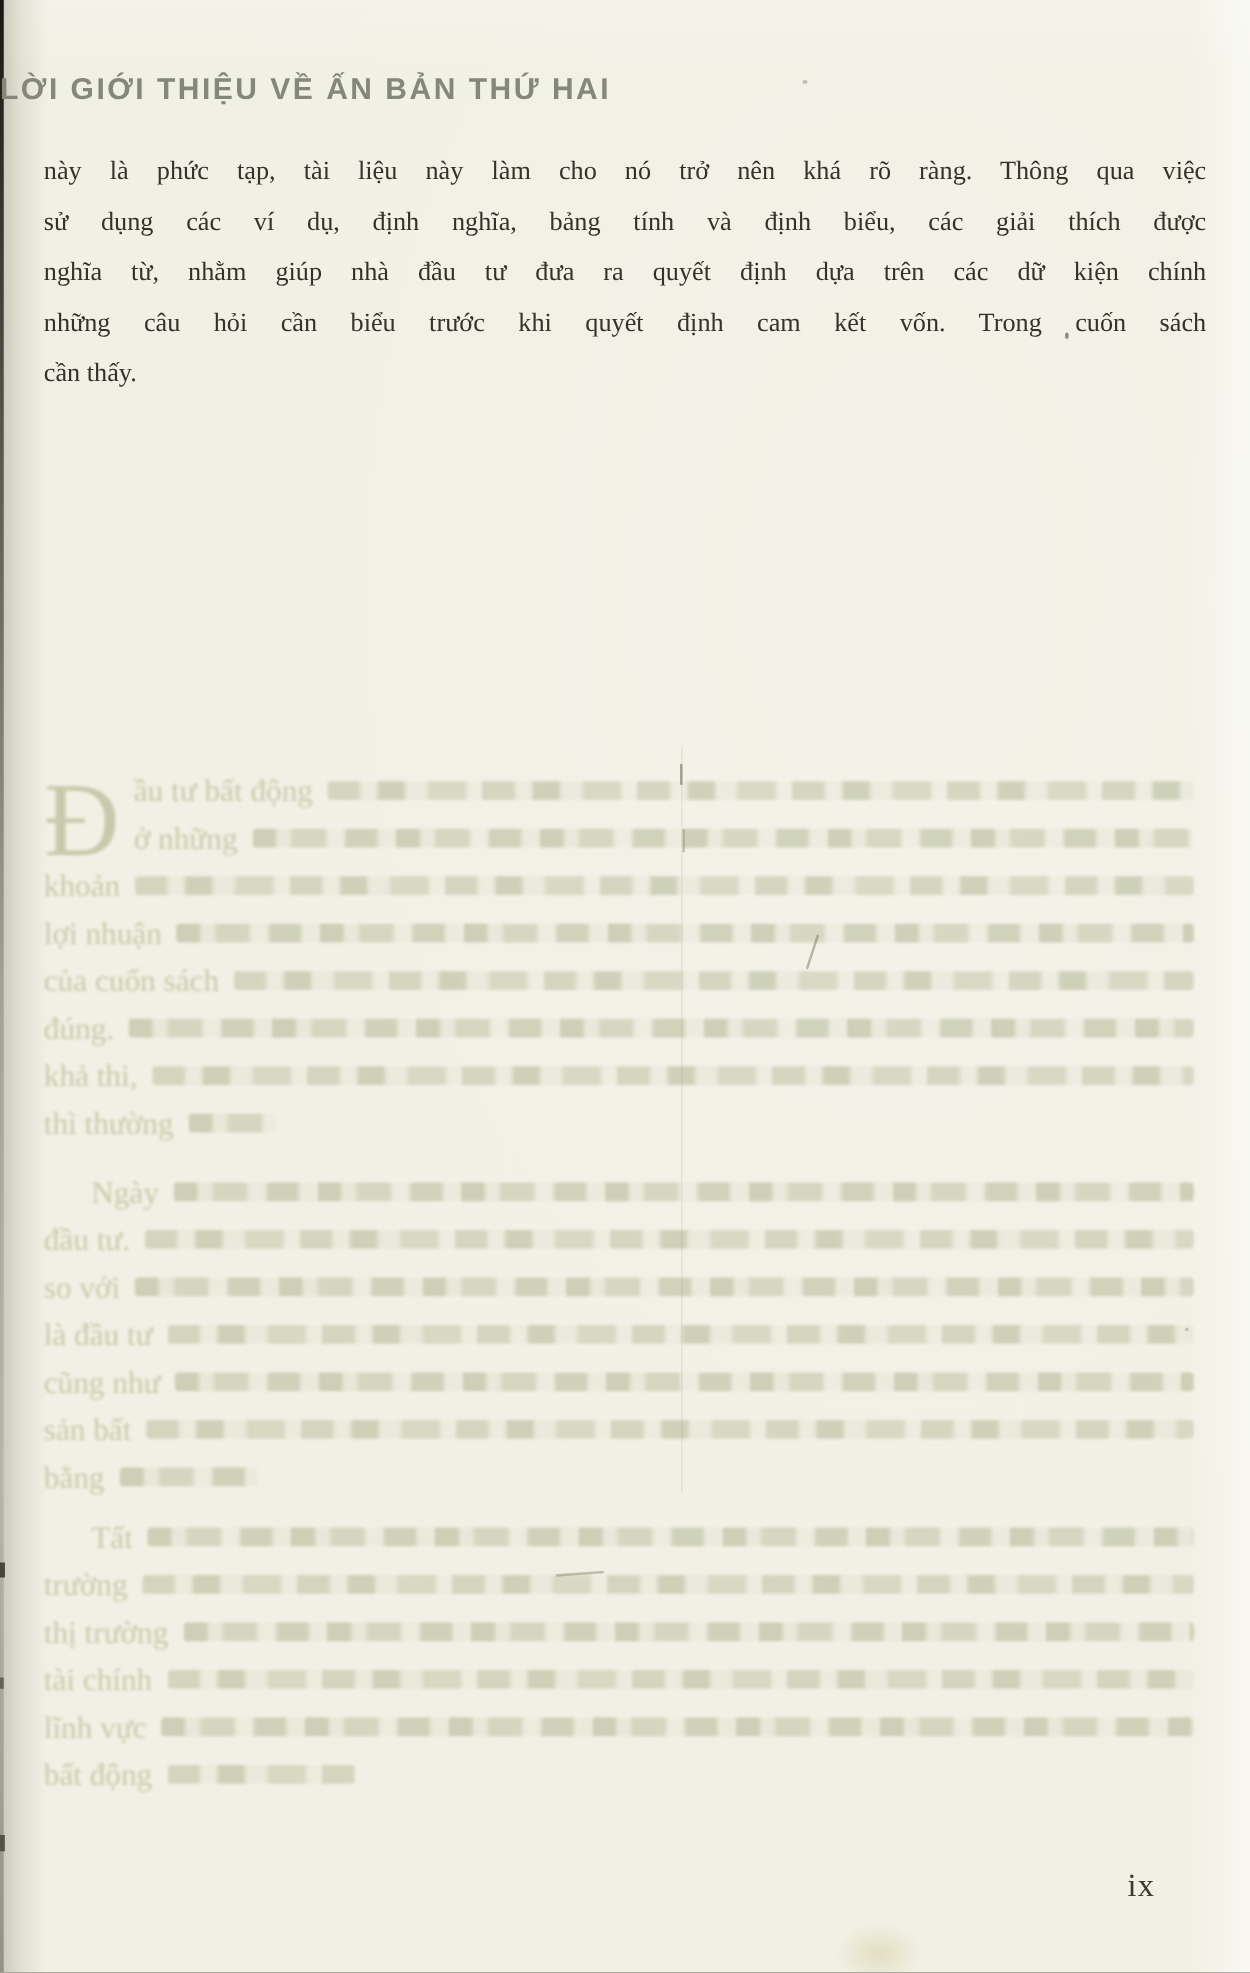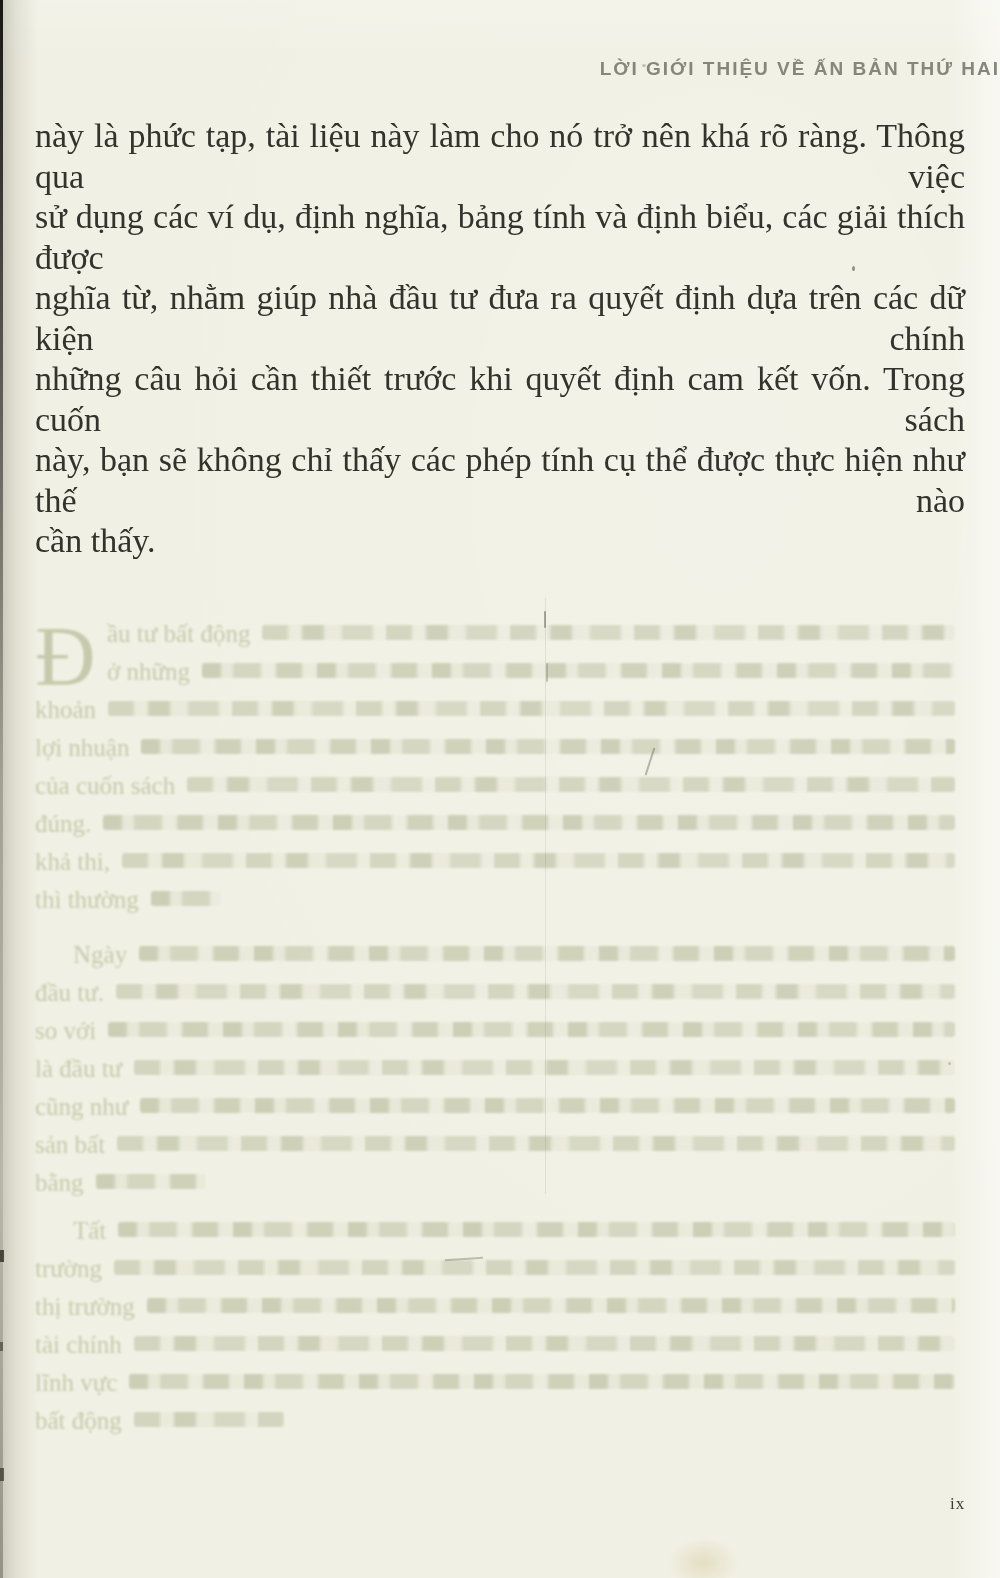--- a/index.html
+++ b/index.html
@@ -15,28 +15,28 @@
       linear-gradient(180deg, rgba(255,255,255,0.18) 0px, rgba(255,255,255,0) 60px),
       radial-gradient(ellipse at 72% 30%, rgba(255,255,255,0.16), rgba(0,0,0,0) 65%);
     font-family:"Liberation Serif","DejaVu Serif",serif;
   }
   .edge-left{
     position:absolute;left:0;top:0;width:3px;height:100%;
     background:linear-gradient(180deg,#181711 0%,rgba(24,23,17,.65) 22%,rgba(24,23,17,.22) 50%,rgba(24,23,17,.10) 75%,rgba(24,23,17,.30) 100%);
   }
   .running-head{
     position:absolute;top:58px;left:0;width:100%;
-    text-align:right;
+    text-align:left;
     font-family:"Liberation Sans","DejaVu Sans",sans-serif;
-    font-weight:700;font-size:19px;letter-spacing:2px;
+    font-weight:700;font-size:24px;letter-spacing:2px;
     color:#85877a;
   }
   .body-text{
     position:absolute;left:35px;top:116px;width:930px;
-    font-size:34px;line-height:40.5px;color:#33322c;
+    font-size:21px;line-height:40.5px;color:#33322c;
   }
   .bline{text-align:justify;text-align-last:justify;white-space:normal;}
   .bline.last{text-align-last:left;}
   
   .ghost{
     position:absolute;left:35px;width:930px;
     font-size:25px;line-height:38px;
     color:#99a06f;opacity:.48;filter:blur(1.15px);
   }
   .g1{top:615px;} .g2{top:936px;} .g3{top:1212px;}
@@ -57,21 +57,21 @@
   }
   .indent1{padding-left:38px;}
   .dropcap-line{padding-left:72px;}
   .dropcap{
     position:absolute;left:0;top:2px;
     font-size:84px;line-height:80px;font-weight:400;
   }
   .short{flex:0 0 auto;}
   .page-number{
     position:absolute;left:902px;top:1494px;
-    font-size:17px;color:#3b3a33;letter-spacing:1px;margin-left:48px;
+    font-size:26px;color:#3b3a33;letter-spacing:1px;
   }
   
   .artifact{position:absolute;}
   .fold-line{left:545px;top:598px;width:1px;height:596px;background:rgba(110,112,92,.14);}
   .dash1{left:544px;top:611px;width:2px;height:17px;background:rgba(85,90,70,.50);border-radius:1px;}
   .dash2{left:546px;top:663px;width:2px;height:19px;background:rgba(85,90,70,.32);border-radius:1px;}
   .scratch{left:649px;top:747px;width:2px;height:29px;background:rgba(105,108,85,.45);transform:rotate(18deg);border-radius:1px;}
   .ghost-dash{left:445px;top:1258px;width:38px;height:2px;background:rgba(125,130,100,.45);transform:rotate(-4deg);}
   .speck-a{left:852px;top:266px;width:3px;height:5px;background:rgba(60,58,48,.55);border-radius:50%;}
   .speck-b{left:642px;top:64px;width:4px;height:3px;background:rgba(120,118,105,.40);border-radius:50%;}
@@ -87,22 +87,21 @@
 
 <div class="page">
   <div class="edge-left"></div>
 
   <div class="running-head">LỜI GIỚI THIỆU VỀ ẤN BẢN THỨ HAI</div>
 
   <div class="body-text">
     <div class="bline">này là phức tạp, tài liệu này làm cho nó trở nên khá rõ ràng. Thông qua việc</div>
     <div class="bline">sử dụng các ví dụ, định nghĩa, bảng tính và định biểu, các giải thích được</div>
     <div class="bline">nghĩa từ, nhằm giúp nhà đầu tư đưa ra quyết định dựa trên các dữ kiện chính</div>
-    <div class="bline">những câu hỏi cần thiết trước khi quyết định cam kết vốn. Trong cuốn sách</div>
-    <div class="bline">này, bạn sẽ không chỉ thấy các phép tính cụ thể được thực hiện như thế nào</div>
+    <div class="bline">những câu hỏi cần biểu trước khi quyết định cam kết vốn. Trong cuốn sách</div>
     <div class="bline last">cần thấy.</div>
   </div>
 
   <div class="ghost g1" style="position:absolute;">
     <span class="dropcap">Đ</span>
     <div class="gline dropcap-line">
       <span class="gfrag">ầu tư bất động</span>
         <span class="gsmudge"></span>
     </div>
     <div class="gline dropcap-line">

